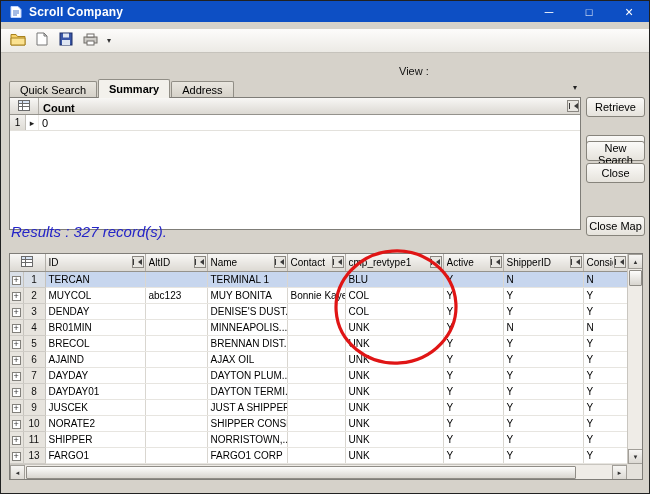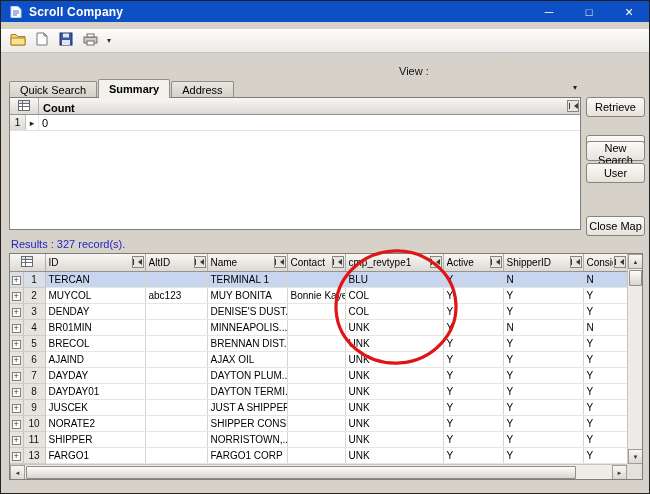--- a/index.html
+++ b/index.html
@@ -45,21 +45,21 @@
   .sg-val { flex:1; padding-left:3px; line-height:16px; }
 
   
   .minibtn { position:absolute; right:1px; top:2px; width:12px; height:12px; background:#e8e6e1; border:1px solid #8a8781; display:flex; align-items:center; justify-content:center; }
   .mb-bar { width:1px; height:6px; background:#3a3a3a; }
   .mb-tri { width:0; height:0; border:3px solid transparent; border-right:4px solid #3a3a3a; margin-left:1px; }
 
   
   .abtn { position:absolute; left:585px; width:59px; height:20px; font-size:11px; font-family:inherit; background:linear-gradient(#fbfaf8,#e6e3dc); border:1px solid #87847c; border-radius:3px; color:#000; }
 
-  .results-label { position:absolute; top:184px; left:10px; font-size:11px; color:#2424c8; }
+  .results-label { position:absolute; top:169px; left:10px; font-size:15px; color:#2424c8;font-style:italic; }
 
   
   .rgrid { position:absolute; top:199px; left:8px; width:634px; height:227px; background:#fff; border:1px solid #7f7d78; overflow:hidden; }
   .rg-wrap { position:absolute; top:0; left:0; right:15px; bottom:15px; overflow:hidden; }
   .rtable { border-collapse:collapse; table-layout:fixed; width:617px; }
   th.gh { height:17px; background:linear-gradient(#f8f7f5,#dcd9d3); border-right:1px solid #b2afa9; border-bottom:1px solid #94928c; font-size:10px; font-weight:normal; text-align:left; padding:0 0 0 3px; position:relative; white-space:nowrap; overflow:hidden; }
   th.gh.corner { text-align:center; padding:0; }
   .gh-label { display:inline-block; max-width:calc(100% - 14px); overflow:hidden; vertical-align:middle; }
   tr.grow { height:15px; }
   tr.grow td { font-size:10px; white-space:nowrap; overflow:hidden; line-height:15px; }
@@ -181,21 +181,21 @@
       <div class="sgrid-row">
         <div class="sg-rn">1</div>
         <div class="sg-marker">▸</div>
         <div class="sg-val">0</div>
       </div>
     </div>
 
     <button class="abtn" style="top:43px">Retrieve</button>
     <button class="abtn" style="top:81px">Profile</button>
     <button class="abtn" style="top:87px">New Search</button>
-    <button class="abtn" style="top:109px">User</button>
+    <button class="abtn" style="top:109px">Close</button>
     <button class="abtn" style="top:162px">Close Map</button>
 
     <div class="results-label">Results : 327 record(s).</div>
 
     <div class="rgrid">
       <div class="rg-wrap">
         <table class="rtable">
           <colgroup>
             <col style="width:13px">
               <col style="width:22px">

